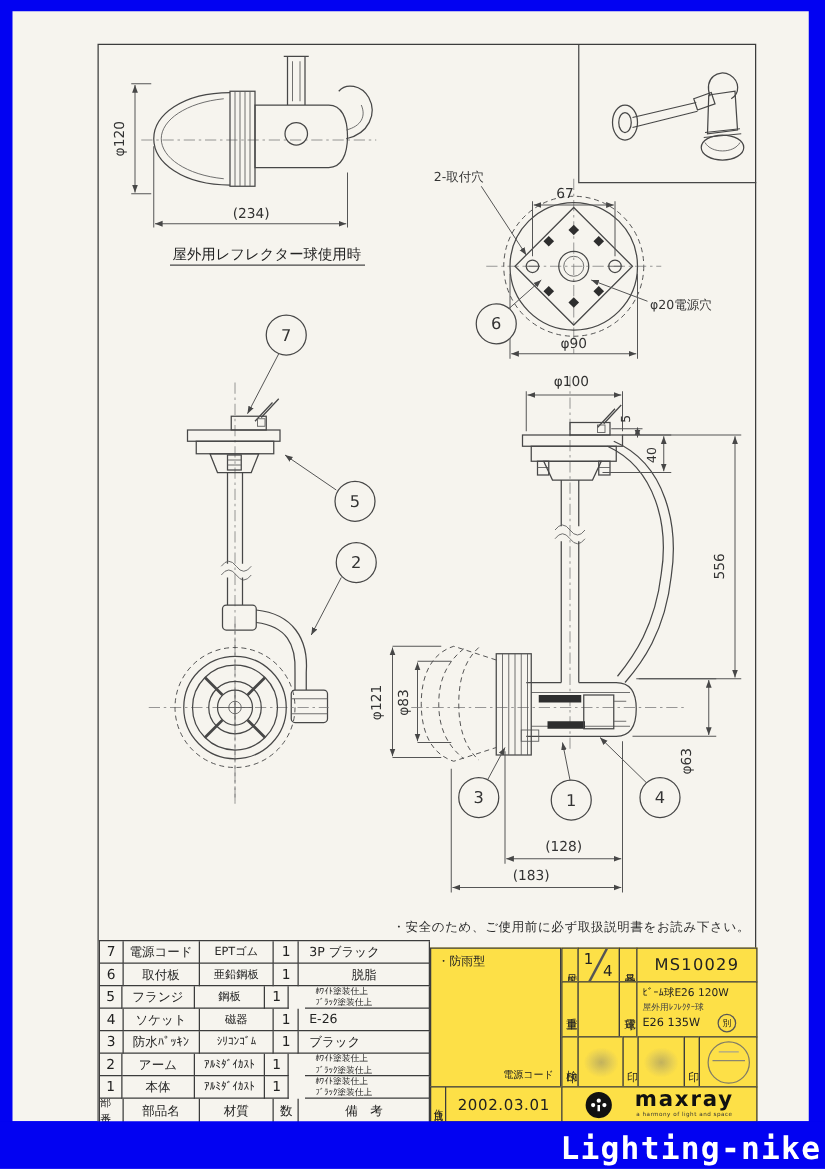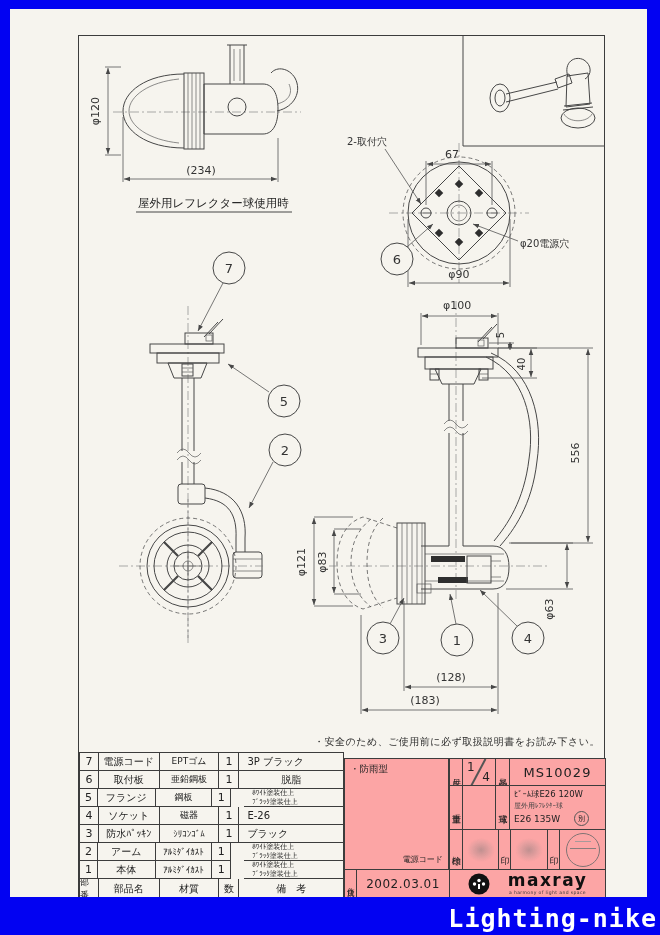--- a/index.html
+++ b/index.html
@@ -47,21 +47,21 @@
   .c-name{width:61px;}
   .c-mat{width:60px;font-size:9px;}
   .c-qty{width:20px;font-size:11px;}
   .c-rem{width:105px;justify-content:flex-start;padding-left:8px;}
   .c-rem.small{font-size:7px;line-height:1.15;margin-left:13px;}
   .pre{white-space:pre-line;}
   .hdr .pcell{font-size:10px;}
 
   .tblock{position:absolute;left:265px;top:722px;width:262px;height:140px;}
   .tcell{position:absolute;box-sizing:border-box;border:1.2px solid #3c3c3c;
-    background:#fca5a5;display:flex;align-items:center;justify-content:center;
+    background:#fde047;display:flex;align-items:center;justify-content:center;
     overflow:hidden;color:#222;text-align:right;}
   .vlabel{writing-mode:vertical-rl;text-orientation:upright;font-size:9px;line-height:1;letter-spacing:1px;}
   .slashcell span{position:absolute;font-size:12px;}
   .slash{position:absolute;left:14px;top:-2px;width:1.5px;height:32px;background:#555;transform:rotate(28deg);}
   .lampcell{flex-direction:column;align-items:flex-start;justify-content:center;padding-left:4px;}
   .lamp1{font-size:8.5px;}
   .lamp2{font-size:7px;color:#444;}
   .lamp3{font-size:9px;display:flex;align-items:center;gap:14px;}
   .badge{display:inline-flex;align-items:center;justify-content:center;
     width:13px;height:13px;border:1px solid #555;border-radius:50%;font-size:7px;}

